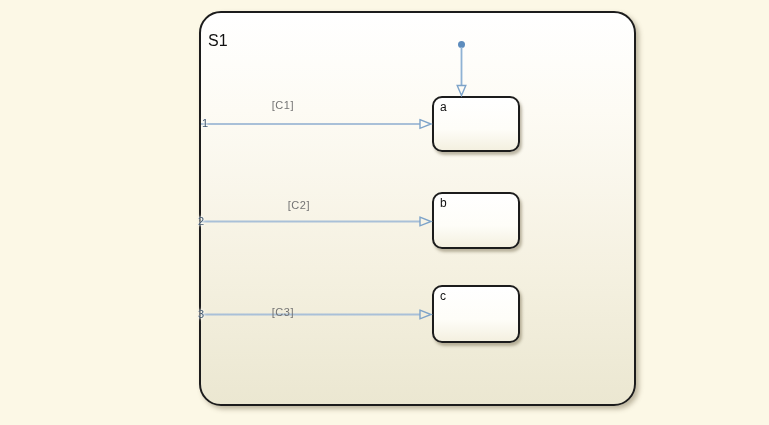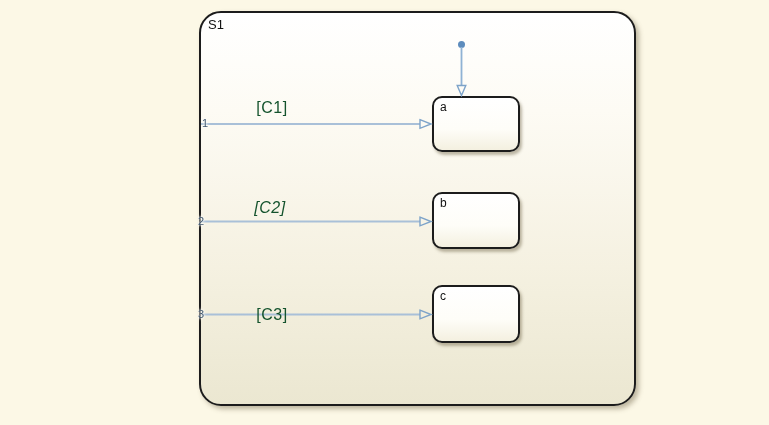--- a/index.html
+++ b/index.html
@@ -25,22 +25,22 @@
     height: 395px;
     box-sizing: border-box;
     border: 2px solid #1c1c1c;
     border-radius: 22px;
     background: linear-gradient(180deg, #ffffff 0%, #fdfbf4 25%, #f5f1e1 65%, #ebe7d1 100%);
     box-shadow: 3px 3px 5px rgba(110, 100, 70, 0.45);
   }
   .superstate-label {
     position: absolute;
     left: 7px;
-    top: 4px;
-    font-size: 13px;
+    top: 19px;
+    font-size: 16px;
     color: #111111;
     white-space: nowrap;
   }
   
   .state {
     position: absolute;
     width: 88px;
     box-sizing: border-box;
     border: 2px solid #1c1c1c;
     border-radius: 10px;
@@ -66,28 +66,28 @@
     width: 769px;
     height: 425px;
     pointer-events: none;
   }
   svg.wires * { pointer-events: auto; }
 
   
   .cond-label {
     position: absolute;
     width: 44px;
-    text-align: center;
-    font-size: 16px;
-    color: #14532d;
+    text-align: right;
+    font-size: 11px;
+    color: #737373;
     letter-spacing: 0.5px;
     white-space: nowrap;
   }
   #cond-1 { left: 250px; top: 99px; }
-  #cond-2 { left: 248px; top: 199px; font-style: italic; }
+  #cond-2 { left: 266px; top: 199px; }
   #cond-3 { left: 250px; top: 306px; }
 
   
   .order-badge {
     position: absolute;
     width: 16px;
     text-align: center;
     font-size: 11px;
     color: #3f566d;
     text-shadow: 0 0 2px #ffffff, 0 0 3px #ffffff, 0 0 4px #fffdf0;

